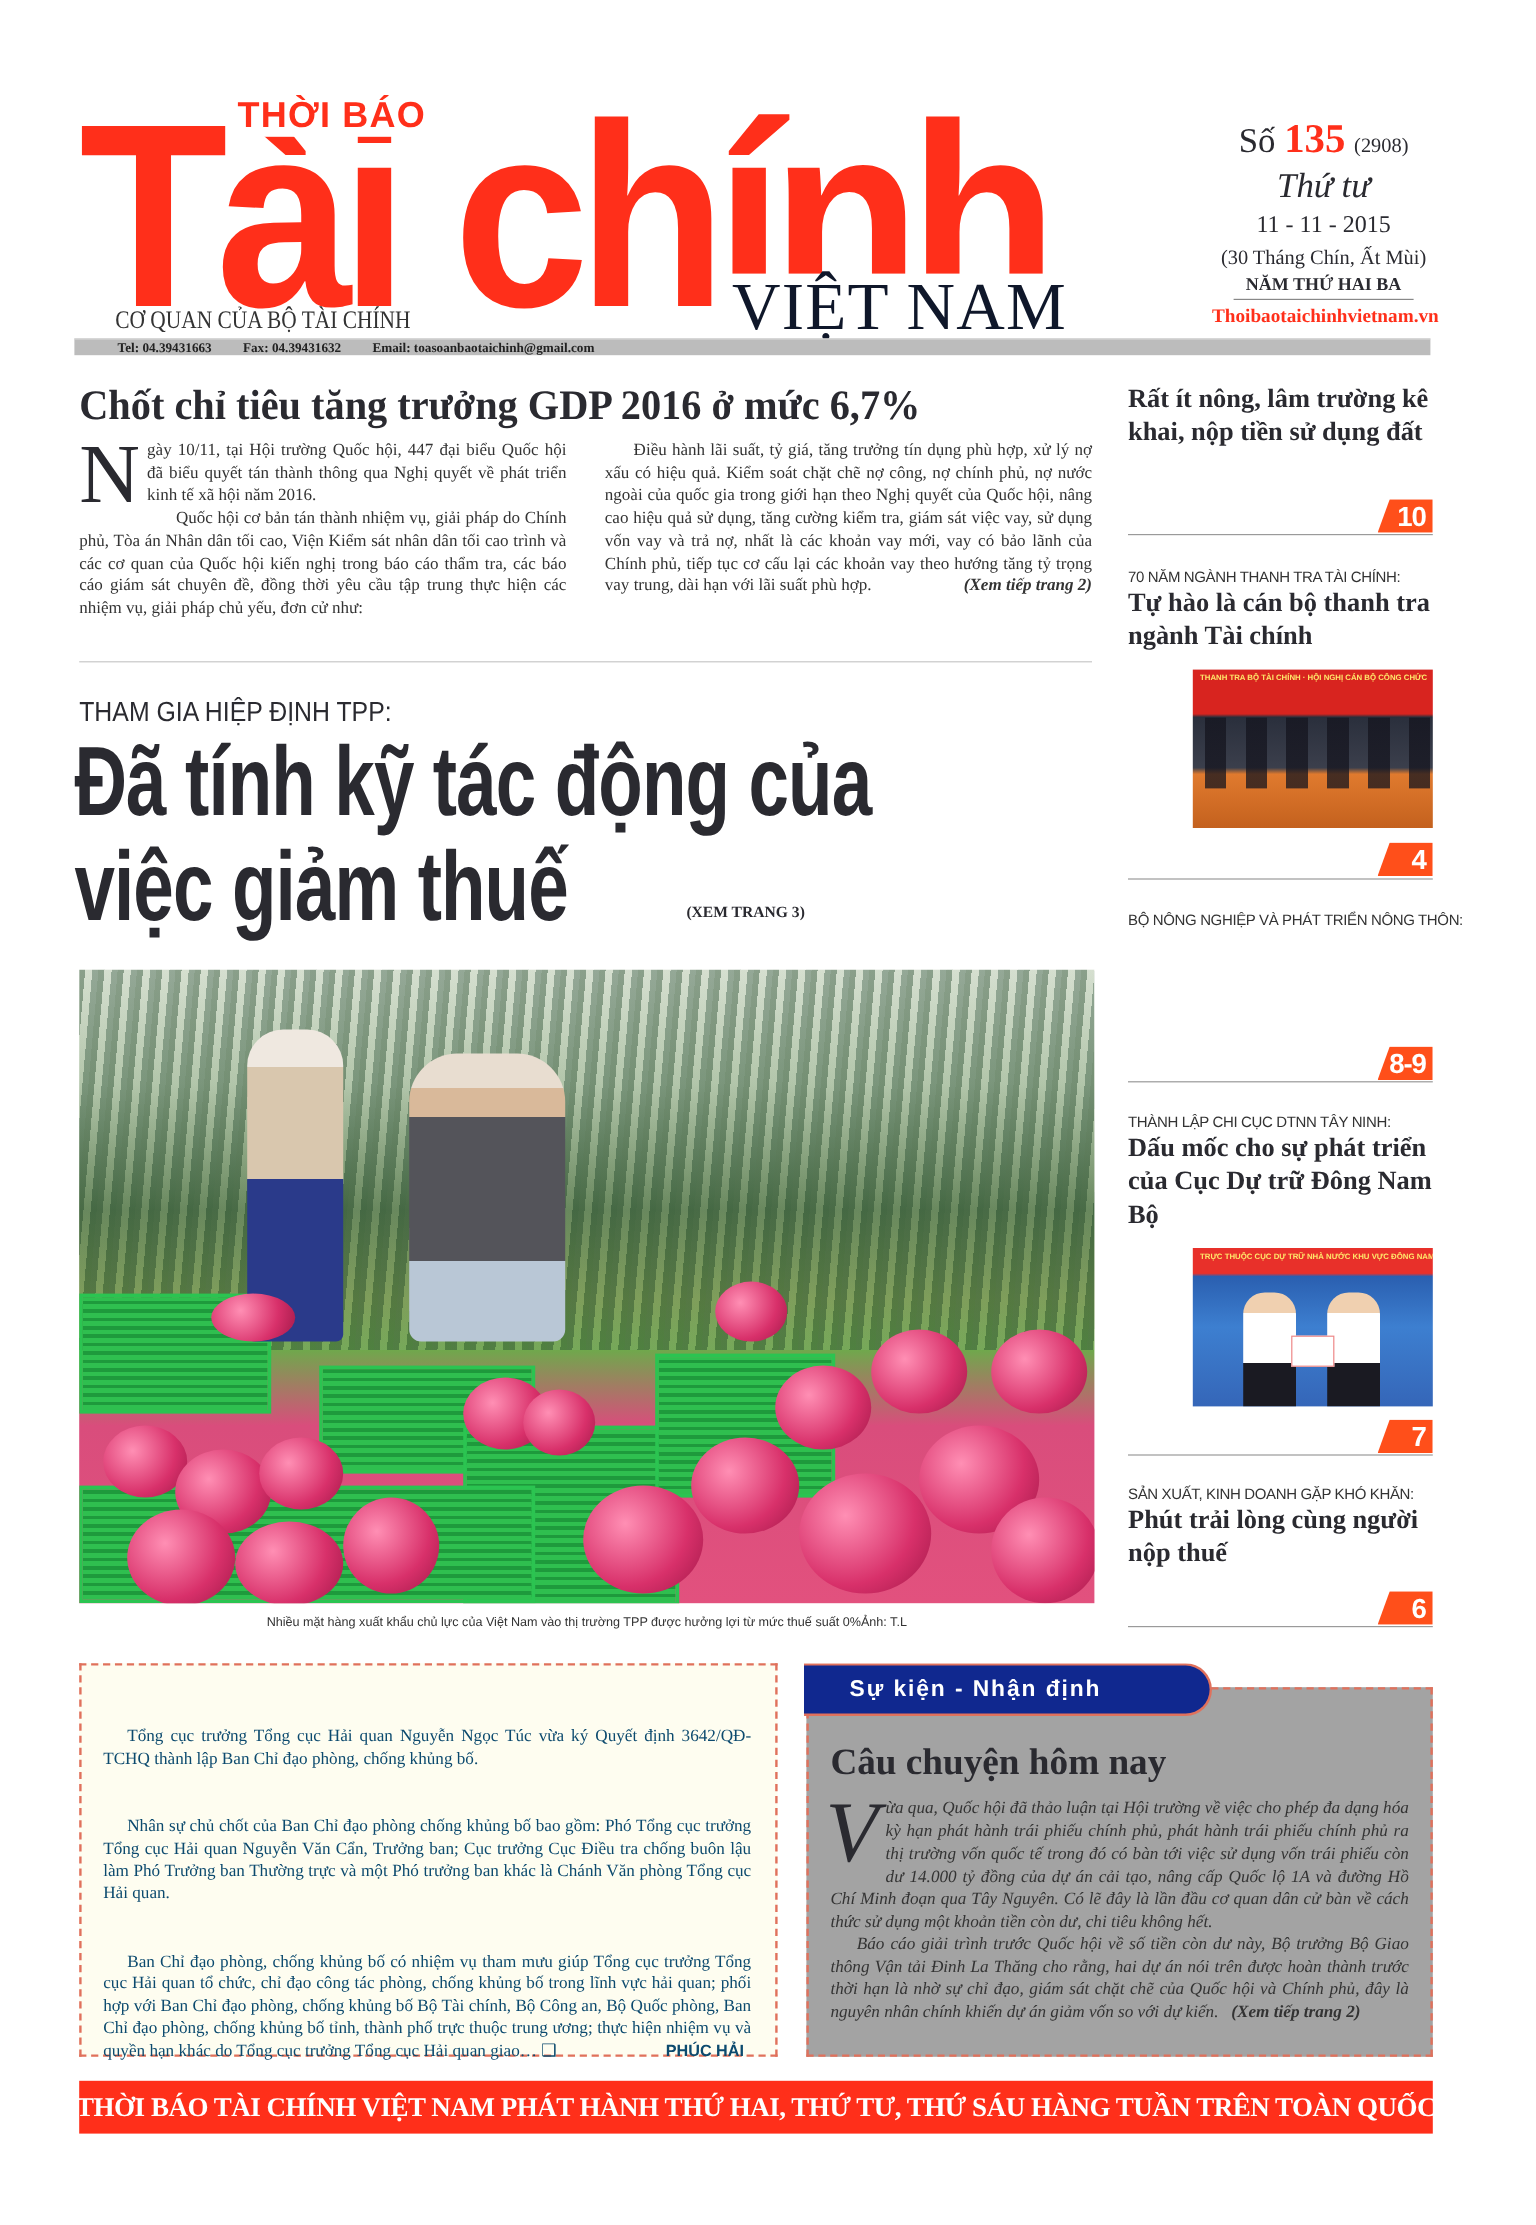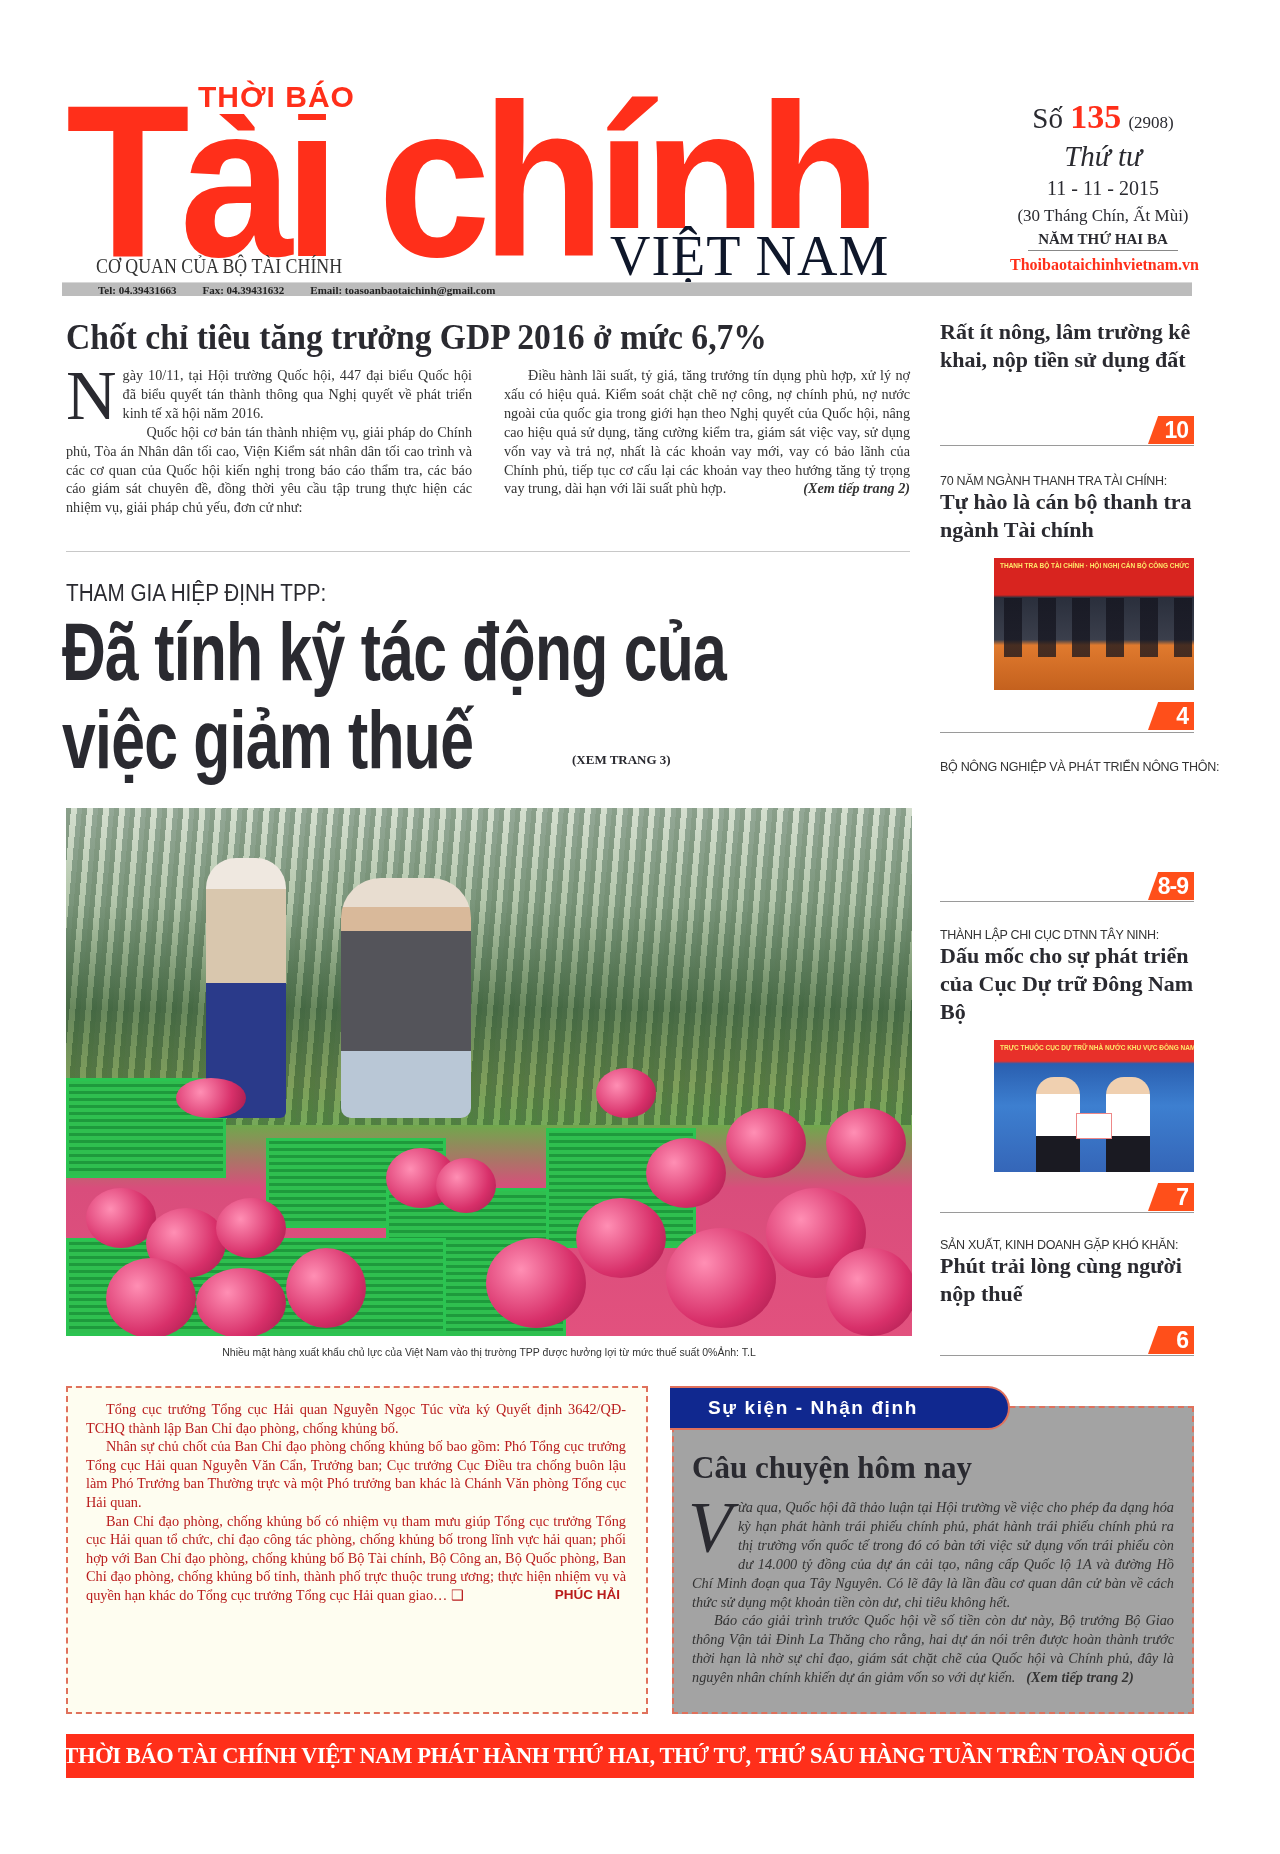--- a/index.html
+++ b/index.html
@@ -107,21 +107,21 @@
     .thumb2 .p1 { left: 42px; } .thumb2 .p2 { left: 112px; }
     .thumb2 .doc { position: absolute; left: 82px; top: 55%; width: 36px; height: 26px; background: #fff; border: 1px solid #e88; }
     .thumb .banner { position: absolute; left: 6px; top: 4px; font-family: "Liberation Sans", sans-serif; font-size: 6.5px; font-weight: bold; color: #ffe66a; white-space: nowrap; }
 
     
     .box-left {
       position: absolute; left: 66px; top: 1386px; width: 582px; height: 328px;
       border: 2px dashed #e0715c; background: #fefdf0; padding: 12px 20px 0 18px;
     }
     .box-left h2 { font-size: 25px; line-height: 29px; font-weight: bold; color: #2a2a30; margin-bottom: 4px; }
-    .box-left p { font-size: 14.3px; line-height: 18.6px; text-indent: 20px; text-align: justify; color: #b91c1c; }
+    .box-left p { font-size: 14.3px; line-height: 18.6px; text-indent: 20px; text-align: justify; color: #0c4a6e; margin-top: 38px; }
     .box-left .byline { float: right; font-family: "Liberation Sans", sans-serif; font-weight: bold; font-size: 13.5px; margin-right: 6px; }
 
     .box-right {
       position: absolute; left: 672px; top: 1406px; width: 522px; height: 308px;
       border: 2px dashed #e0715c; background: #a3a3a3; padding: 42px 18px 0 18px;
     }
     .box-tab {
       position: absolute; left: 670px; top: 1386px; width: 340px; height: 44px;
       background: #10288f; border: 2px solid #e0715c; border-radius: 0 24px 24px 0; border-left: none;
       color: #fff; font-family: "Liberation Sans", sans-serif; font-weight: bold; font-size: 19px;

